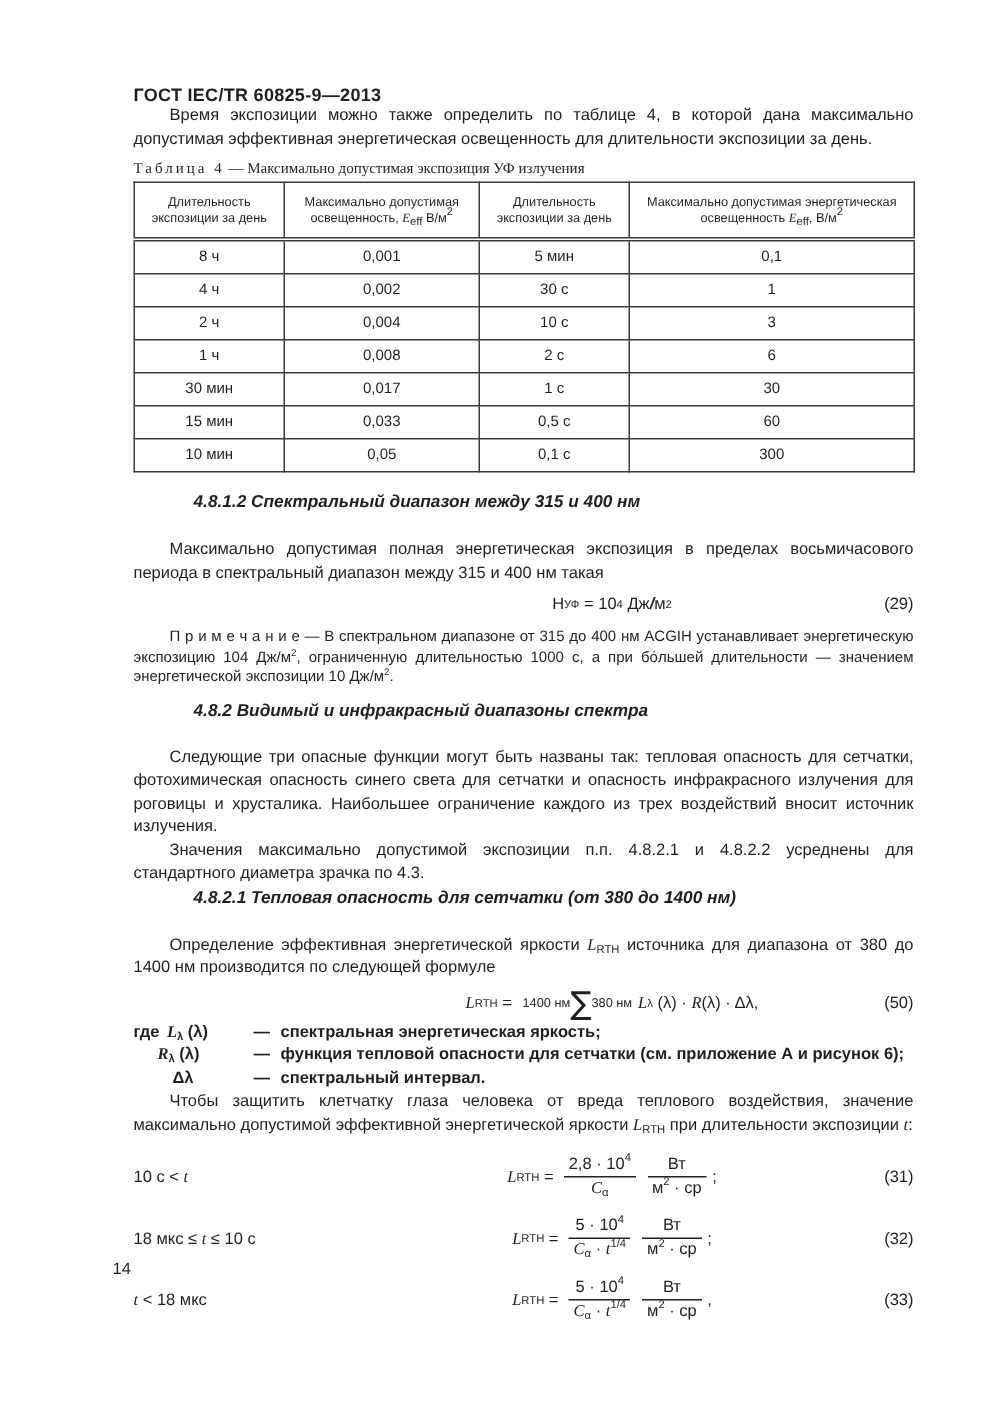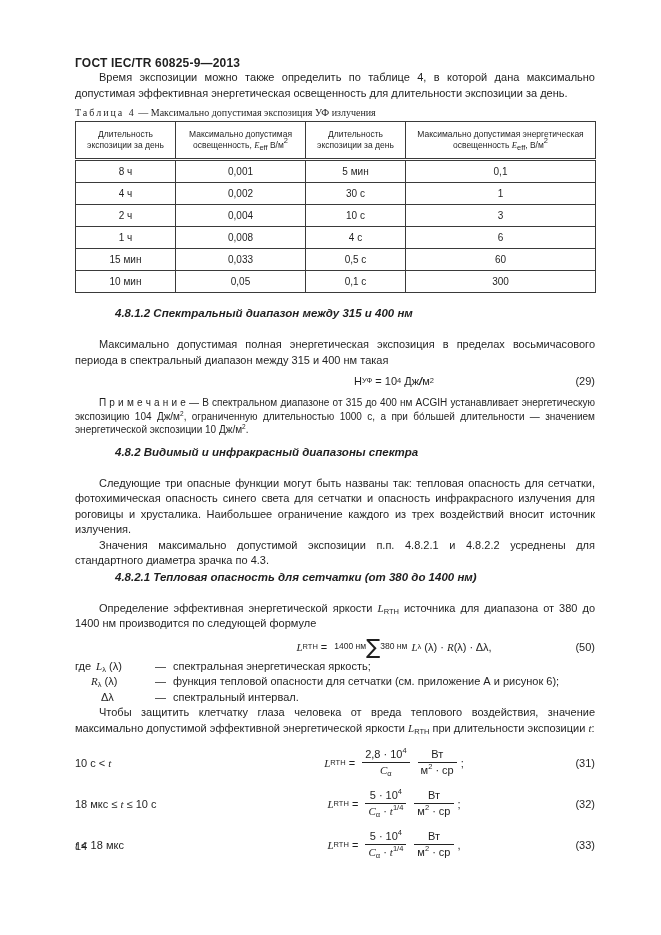--- a/index.html
+++ b/index.html
@@ -1,18 +1,18 @@
 <!DOCTYPE html>
 <html><head>
 <meta charset="utf-8">
 <style>
   html,body{margin:0;padding:0;background:#ffffff;}
   body{width:661px;height:935px;font-family:"Liberation Sans",sans-serif;color:#1f1f1f;}
   .page{position:relative;width:661px;height:935px;overflow:hidden;background:#fff;}
-  .content{position:absolute;left:75px;top:56px;width:520px;}
+  .content{position:absolute;left:89px;top:56px;width:520px;}
   .doc-header{font-size:12px;font-weight:bold;letter-spacing:0.2px;}
   p.para{font-size:11px;line-height:15.5px;margin:0;text-align:justify;text-indent:24px;}
   .intro{margin-top:13px;}
   .tbl-caption{font-size:10px;margin-top:6px;margin-bottom:3px;font-family:Liberation Serif, serif;}
   .tbl-caption .spaced{letter-spacing:2px;}
   table.t4{width:100%;border-collapse:collapse;table-layout:fixed;}
   table.t4 th, table.t4 td{border:1px solid #3a3a3a;text-align:center;vertical-align:middle;}
   table.t4 th{font-size:8.5px;font-weight:normal;line-height:11px;padding:4px 4px;height:28px;border-bottom:3px double #3a3a3a;}
   table.t4 td{font-size:10px;padding:3px 2px;height:15px;}
   table.t4 col.c1{width:100px;} table.t4 col.c2{width:130px;}
@@ -28,21 +28,21 @@
   .eq-no{width:42px;text-align:right;font-size:11px;}
   .frac{display:inline-block;text-align:center;vertical-align:middle;margin:0 4px;line-height:13px;}
   .frac .fnum{display:block;border-bottom:1px solid #222;padding:0 3px 1px 3px;}
   .frac .fden{display:block;padding:1px 3px 0 3px;}
   .bslash{font-weight:bold;font-style:italic;}
   .sum{display:inline-flex;align-items:center;margin:0 4px;line-height:1;}
   .sum .lim{font-size:8.5px;line-height:9px;}
   .sum .sigma{font-size:21px;line-height:20px;font-family:"DejaVu Sans",sans-serif;}
   .note{font-size:10px;line-height:13.5px;text-align:justify;text-indent:24px;margin-top:9px;}
   .note sup{font-size:6.5px;vertical-align:4px;}
-  .where{font-size:11px;line-height:15.5px;margin-top:0;}
+  .where{font-size:11px;line-height:15.5px;margin-top:0;font-weight:bold;}
   .where-line{display:flex;}
   .wsym{flex:0 0 auto;}
   .w1 .wsym{width:80px;}
   .w2{padding-left:16px;} .w2 .wsym{width:64px;}
   .w3{padding-left:26px;} .w3 .wsym{width:54px;}
   .wlead{margin-right:5px;}
   .wdash{margin-right:7px;}
   .eq29{margin-top:7px;}
   .eq30{margin-top:5px;margin-bottom:2px;}
   .eqLRTH{margin-top:12px;}
@@ -91,22 +91,28 @@
           </tr>
         <tr>
             <td>2 ч</td>
             <td>0,004</td>
             <td>10 с</td>
             <td>3</td>
           </tr>
         <tr>
             <td>1 ч</td>
             <td>0,008</td>
-            <td>4 с</td>
+            <td>2 с</td>
             <td>6</td>
+          </tr>
+        <tr>
+            <td>30 мин</td>
+            <td>0,017</td>
+            <td>1 с</td>
+            <td>30</td>
           </tr>
         <tr>
             <td>15 мин</td>
             <td>0,033</td>
             <td>0,5 с</td>
             <td>60</td>
           </tr>
         <tr>
             <td>10 мин</td>
             <td>0,05</td>

